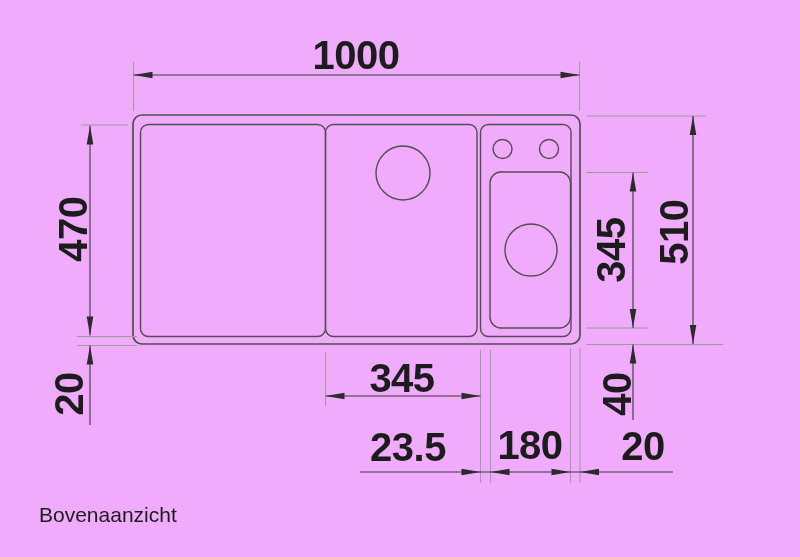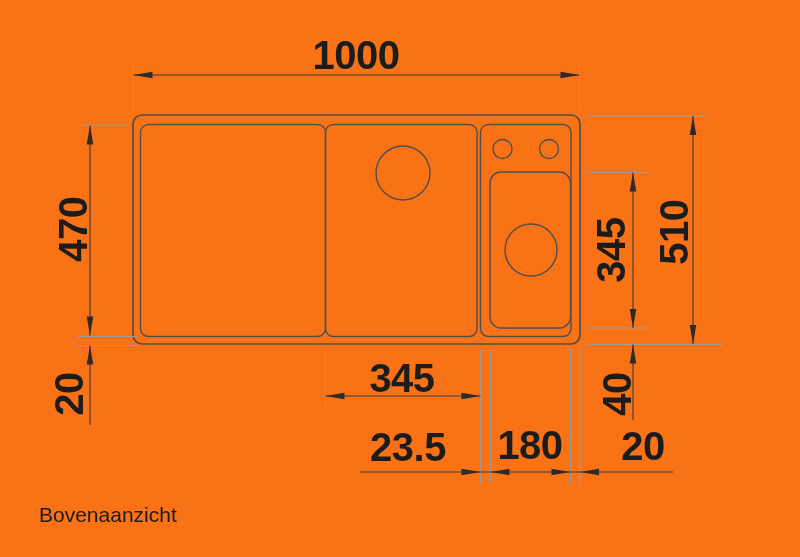--- a/index.html
+++ b/index.html
@@ -1,16 +1,16 @@
 <!DOCTYPE html>
 <html><head>
 <meta charset="utf-8">
 <style>
   html,body{margin:0;padding:0;background:#ffffff;}
-  .page{position:relative;width:800px;height:557px;background:#f97316;overflow:hidden;
+  .page{position:relative;width:800px;height:557px;background:#f0abfc;overflow:hidden;
         font-family:"Liberation Sans", sans-serif;}
   svg{display:block;}
   .outline{fill:none;stroke:#4f4f4f;stroke-width:1.7;}
   .inner{fill:none;stroke:#4f4f4f;stroke-width:1.4;}
   .ext{stroke:#9c9c9c;stroke-width:1;fill:none;}
   .dimline{stroke:#3a3a3a;stroke-width:1.1;fill:none;}
   .arrow{fill:#2b2b2b;stroke:none;}
   .dim-text{font-family:"Liberation Sans", sans-serif;font-size:40px;font-weight:bold;
             fill:#1c1c1c;letter-spacing:-0.5px;}
   .caption-text{font-family:"Liberation Sans", sans-serif;font-size:21px;fill:#1c1c1c;}

